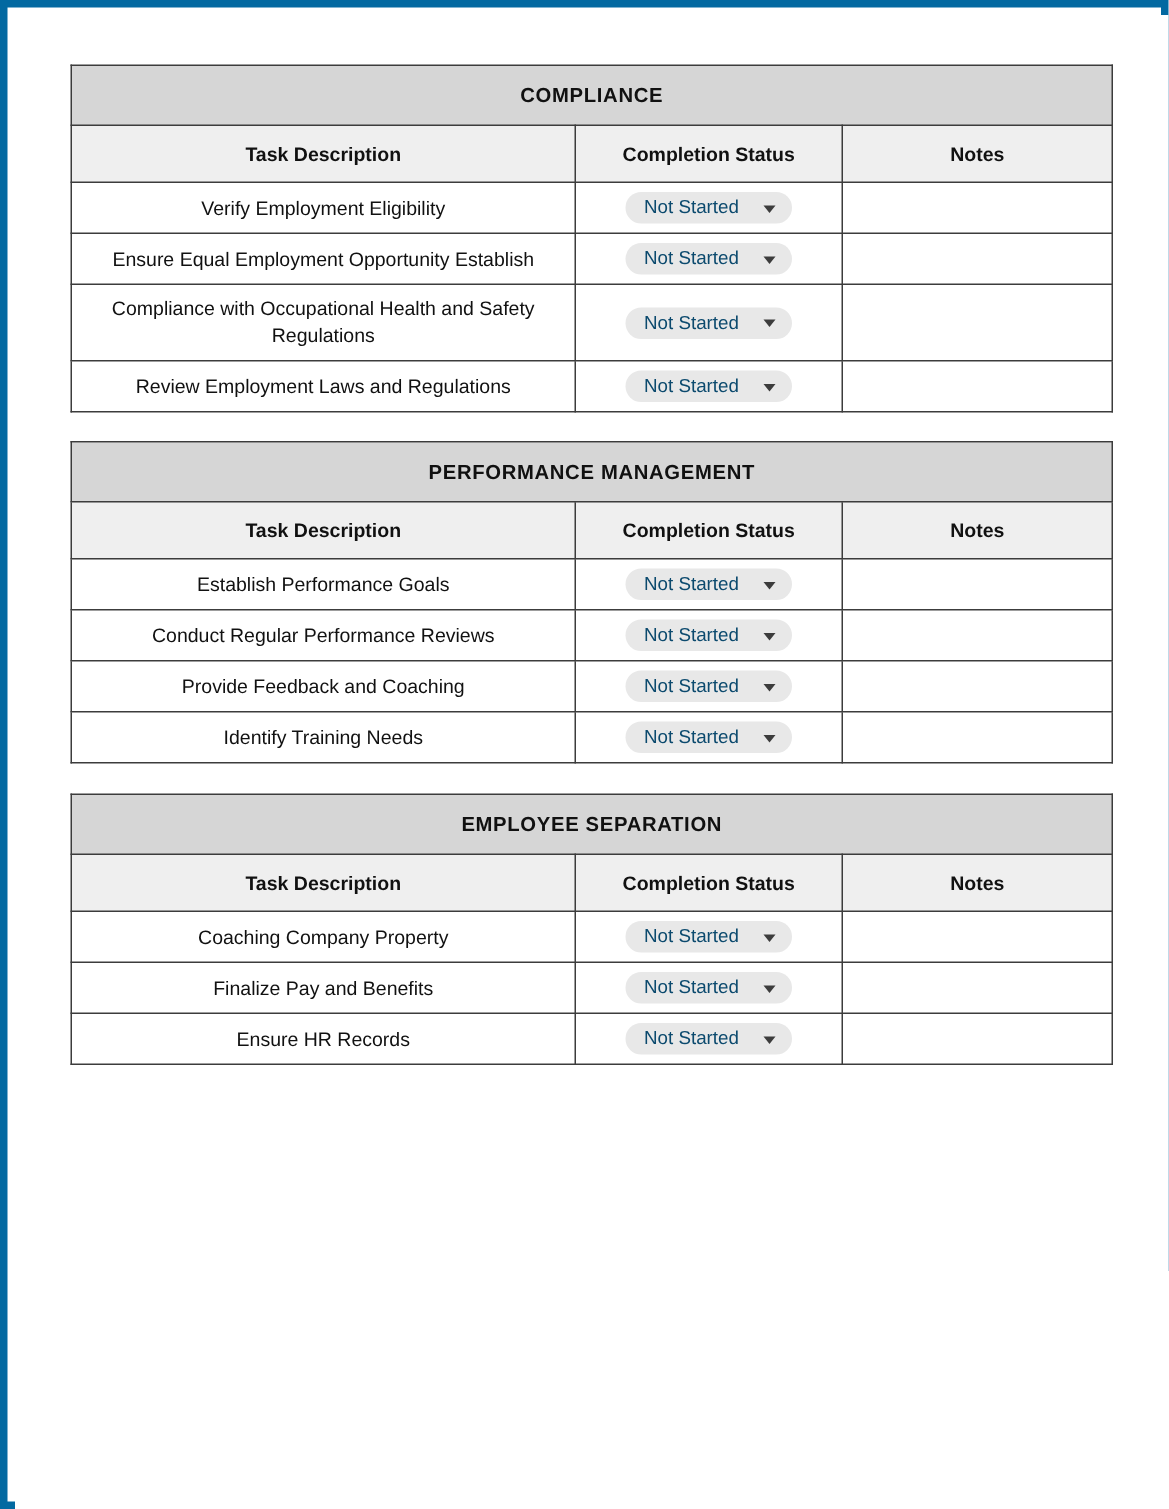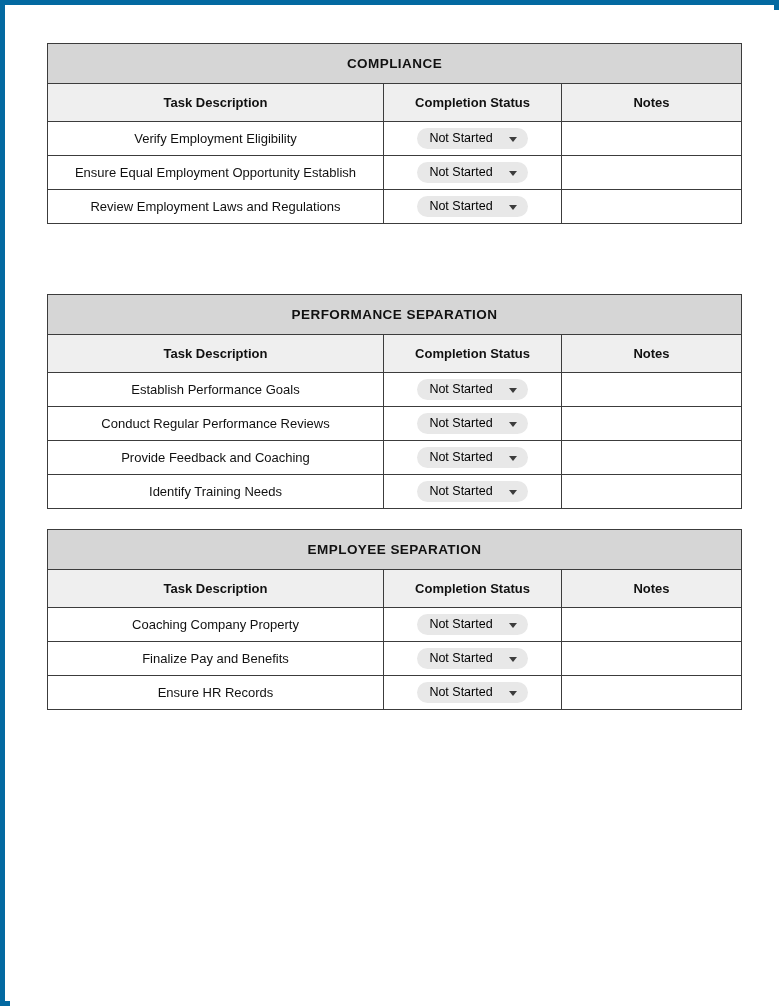--- a/index.html
+++ b/index.html
@@ -97,21 +97,21 @@
   .status-pill {
     display: inline-flex;
     align-items: center;
     justify-content: center;
     gap: 16px;
     background: #e8e8e8;
     border-radius: 11px;
     padding: 2px 11px 3px 12px;
     font-size: 12.5px;
     line-height: 16px;
-    color: #000000;
+    color: #0c4a6e;
     white-space: nowrap;
     min-width: 72px;
   }
 
   .caret {
     display: inline-block;
     width: 0;
     height: 0;
     border-left: 4px solid transparent;
     border-right: 4px solid transparent;
@@ -157,40 +157,48 @@
               </tr>
               <tr>
                 <td class="task-cell">Ensure Equal Employment Opportunity Establish</td>
                 <td class="status-cell"><span class="status-pill">
                     <span>Not Started</span>
                     <span class="caret"></span>
                   </span></td>
                 <td class="notes-cell"></td>
               </tr>
               <tr>
+                <td class="task-cell">Compliance with Occupational Health and Safety Regulations</td>
+                <td class="status-cell"><span class="status-pill">
+                    <span>Not Started</span>
+                    <span class="caret"></span>
+                  </span></td>
+                <td class="notes-cell"></td>
+              </tr>
+              <tr>
                 <td class="task-cell">Review Employment Laws and Regulations</td>
                 <td class="status-cell"><span class="status-pill">
                     <span>Not Started</span>
                     <span class="caret"></span>
                   </span></td>
                 <td class="notes-cell"></td>
               </tr>
             </tbody>
           </table>
         </div>
         <div class="table-block" style="top: 284px;">
           <table class="sheet-table">
             <colgroup>
               <col class="col-task">
               <col class="col-status">
               <col class="col-notes">
             </colgroup>
             <tbody>
               <tr>
-                <td class="section-title-cell" colspan="3">PERFORMANCE SEPARATION</td>
+                <td class="section-title-cell" colspan="3">PERFORMANCE MANAGEMENT</td>
               </tr>
               <tr>
                 <th class="col-head-cell">Task Description</th>
                 <th class="col-head-cell">Completion Status</th>
                 <th class="col-head-cell">Notes</th>
               </tr>
               <tr>
                 <td class="task-cell">Establish Performance Goals</td>
                 <td class="status-cell"><span class="status-pill">
                     <span>Not Started</span>

